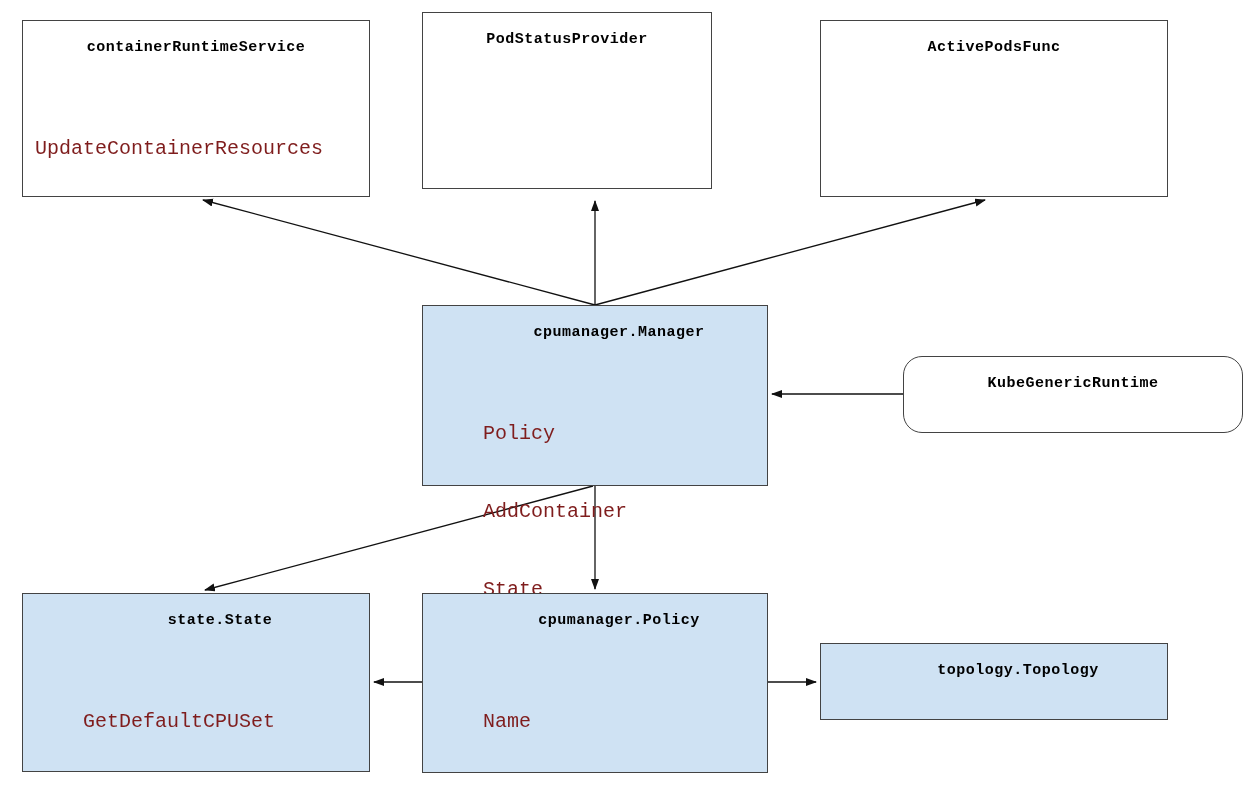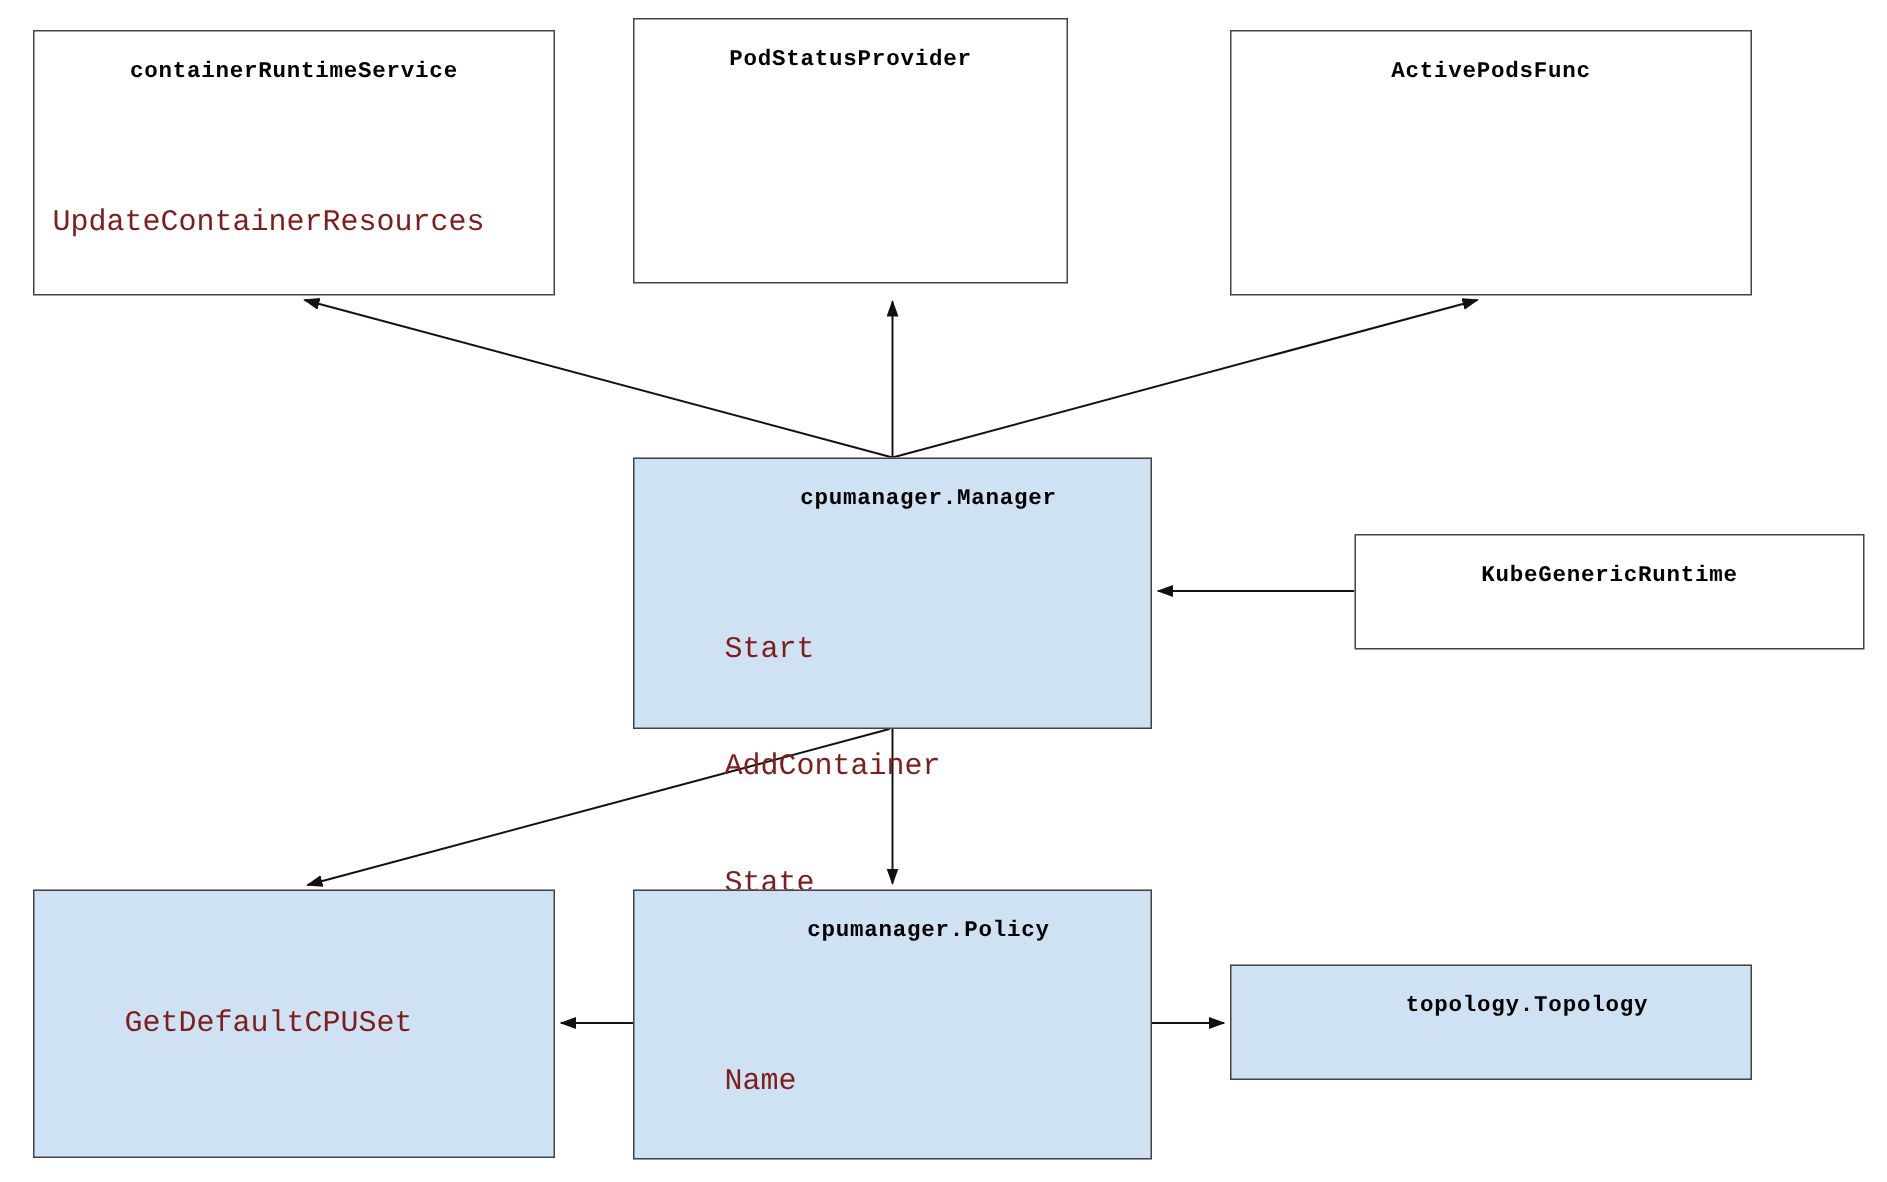--- a/index.html
+++ b/index.html
@@ -87,31 +87,32 @@
     <div class="node-title">PodStatusProvider</div>
   </div>
 
   <div class="node" style="left:820px; top:20px; width:348px; height:177px;">
     <div class="node-title">ActivePodsFunc</div>
   </div>
 
   <div class="node blue" style="left:422px; top:305px; width:346px; height:181px;">
     <div class="node-title">cpumanager.Manager</div>
     <div class="node-methods">
-      <div class="method-line">Start</div>
+      <div class="method-line">Policy</div>
       <div class="method-line">AddContainer</div>
       <div class="method-line">State</div>
     </div>
   </div>
 
-  <div class="node" style="left:903px; top:356px; width:340px; height:77px;">
+  <div class="node" style="left:903px; top:356px; width:340px; height:77px;border-radius:19px;">
     <div class="node-title">KubeGenericRuntime</div>
   </div>
 
   <div class="node blue" style="left:22px; top:593px; width:348px; height:179px;">
+    <div class="node-title">state.State</div>
     <div class="node-methods">
       <div class="method-line">GetDefaultCPUSet</div>
       
       
     </div>
   </div>
 
   <div class="node blue" style="left:422px; top:593px; width:346px; height:180px;">
     <div class="node-title">cpumanager.Policy</div>
     <div class="node-methods">

